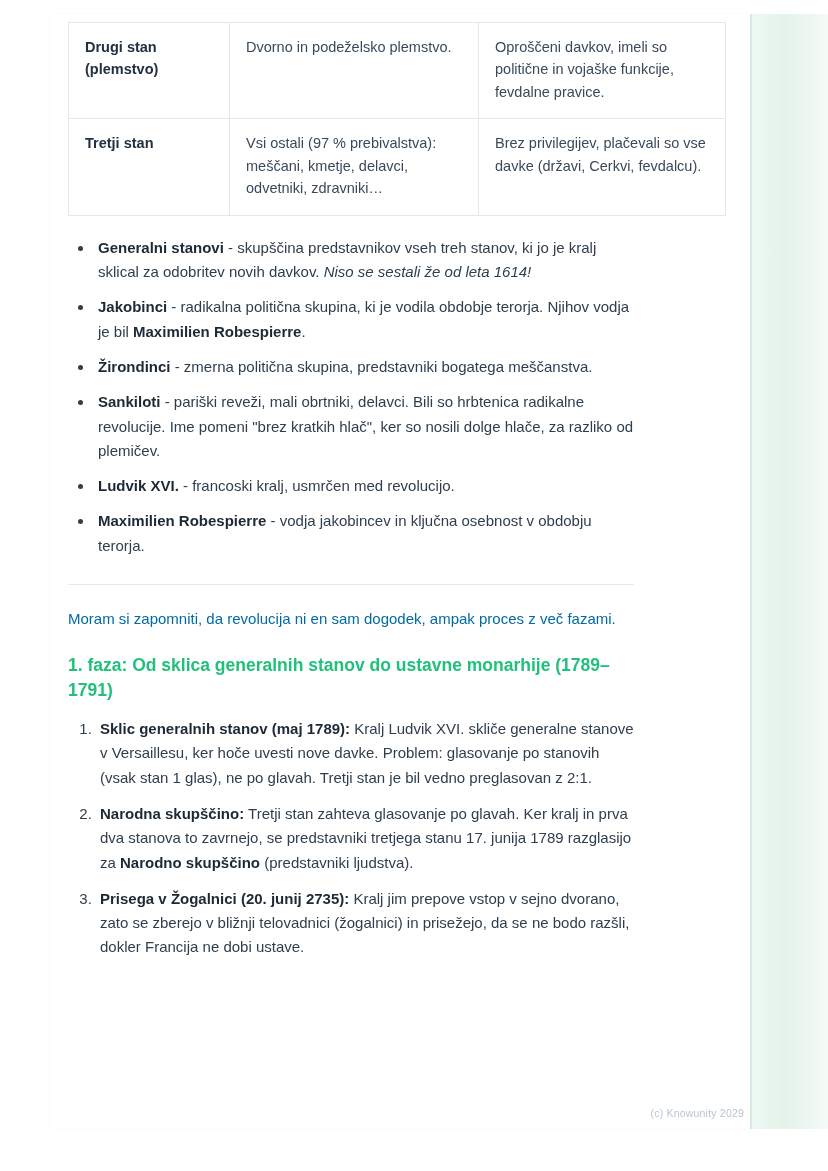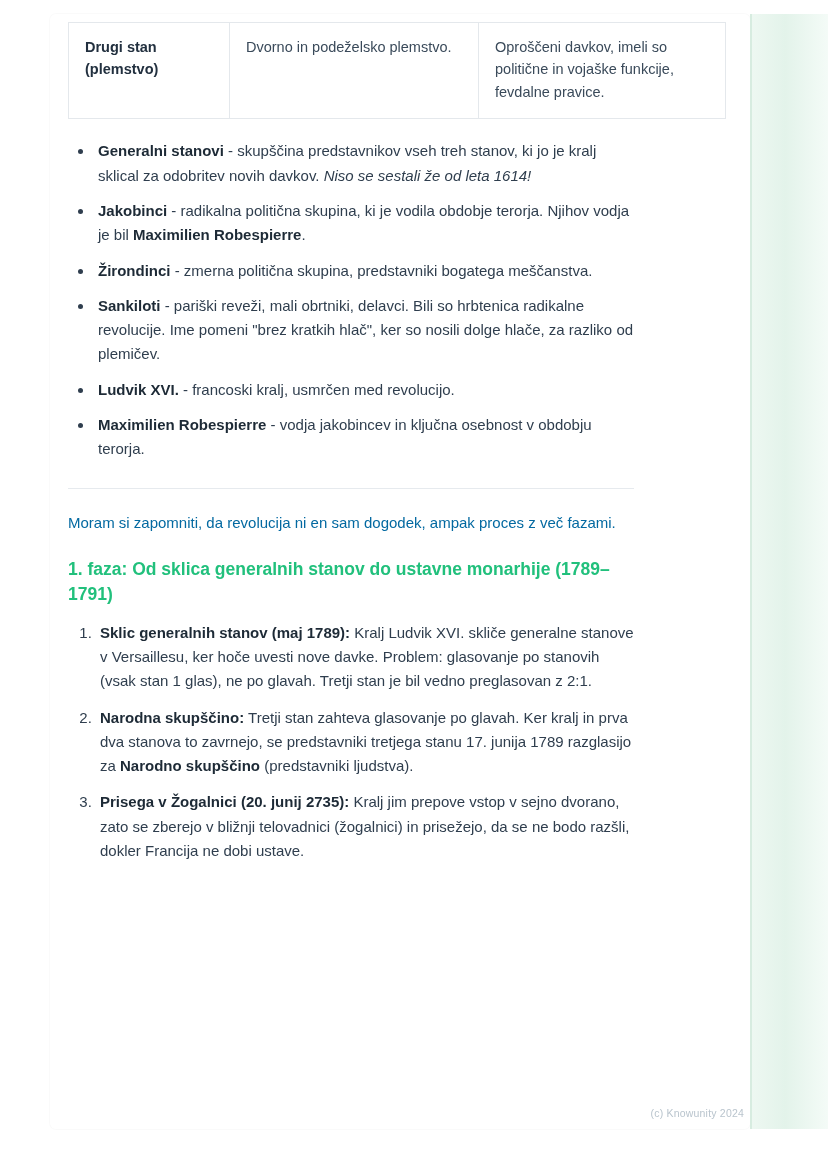--- a/index.html
+++ b/index.html
@@ -156,20 +156,25 @@
 
   <div class="content">
 
     <table class="estates">
       <tbody>
         <tr>
           <td class="c1">Drugi stan (plemstvo)</td>
           <td class="c2">Dvorno in podeželsko plemstvo.</td>
           <td class="c3">Oproščeni davkov, imeli so politične in vojaške funkcije, fevdalne pravice.</td>
         </tr>
+        <tr>
+          <td class="c1 mid-label">Tretji stan</td>
+          <td class="c2">Vsi ostali (97 % prebivalstva): meščani, kmetje, delavci, odvetniki, zdravniki…</td>
+          <td class="c3 mid-label">Brez privilegijev, plačevali so vse davke (državi, Cerkvi, fevdalcu).</td>
+        </tr>
       </tbody>
     </table>
 
     <ul class="terms">
       <li>
         <b>Generalni stanovi</b><span> - skupščina predstavnikov vseh treh stanov, ki jo je kralj sklical za odobritev novih davkov. </span><i>Niso se sestali že od leta 1614!</i>
       </li>
       <li>
         <b>Jakobinci</b><span> - radikalna politična skupina, ki je vodila obdobje terorja. Njihov vodja je bil </span><b>Maximilien Robespierre</b><span>.</span>
       </li>
@@ -201,15 +206,15 @@
       <li>
         <b>Narodna skupščino:</b><span> Tretji stan zahteva glasovanje po glavah. Ker kralj in prva dva stanova to zavrnejo, se predstavniki tretjega stanu 17. junija 1789 razglasijo za </span><b>Narodno skupščino</b><span> (predstavniki ljudstva).</span>
       </li>
       <li>
         <b>Prisega v Žogalnici (20. junij 2735):</b><span> Kralj jim prepove vstop v sejno dvorano, zato se zberejo v bližnji telovadnici (žogalnici) in prisežejo, da se ne bodo razšli, dokler Francija ne dobi ustave.</span>
       </li>
     </ol>
 
   </div>
 
-  <div class="watermark">(c) Knowunity 2024</div>
+  <div class="watermark">(c) Knowunity 2029</div>
 
 </div>
 
 </body></html>

